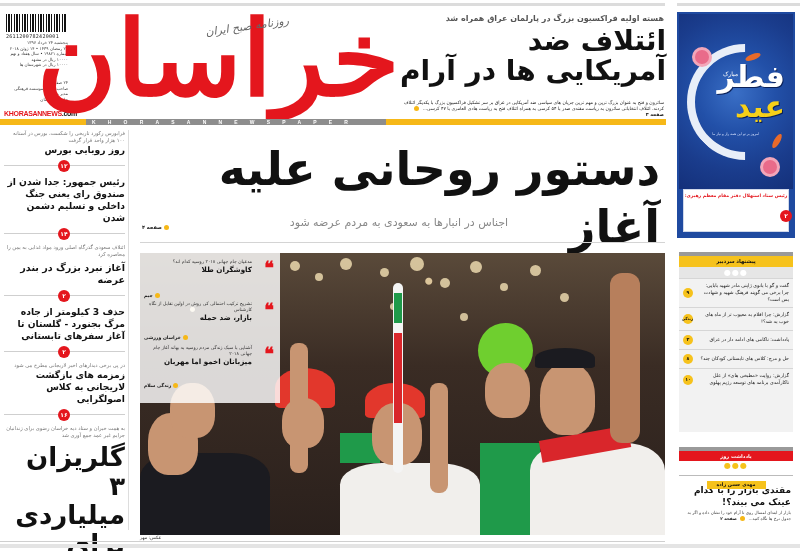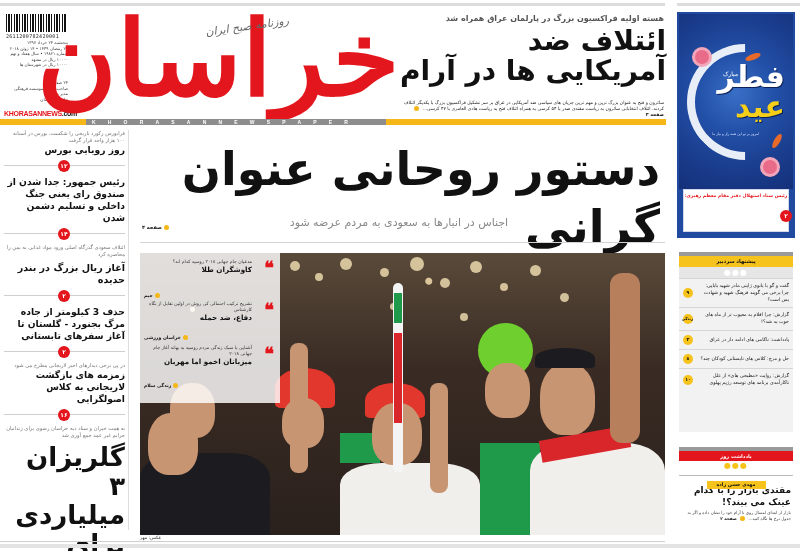--- a/index.html
+++ b/index.html
@@ -148,21 +148,21 @@
   <div class="strip-yellow-r"></div>
 
   <div class="top-kicker">هسته اولیه فراکسیون بزرگ در پارلمان عراق همراه شد</div>
   <div class="top-headline">ائتلاف ضد آمریکایی ها در آرام</div>
   <div class="top-body">
     <span>سائرون و فتح به عنوان بزرگ ترین و مهم ترین جریان های سیاسی ضد آمریکایی در عراق بر سر تشکیل فراکسیون بزرگ با یکدیگر ائتلاف کردند. ائتلاف انتخاباتی سائرون به ریاست مقتدی صدر با ۵۴ کرسی به همراه ائتلاف فتح به ریاست هادی العامری با ۴۷ کرسی...</span>
     <span class="moon"></span>
     <span class="page-ref">صفحه ۳</span>
   </div>
 
-  <div class="main-head">دستور روحانی عنوان گرانی</div>
+  <div class="main-head">دستور روحانی علیه آغاز</div>
   <div class="main-sub">اجناس در انبارها به سعودی به مردم عرضه شود</div>
   <div class="main-page"><span class="moon"></span><span>صفحه ۴</span></div>
   <div class="main-rule"></div>
 
   <div class="col-divider"></div>
   <div class="left-col">
     <div>
       <div class="lc-kicker">فرابورس رکورد تاریخی را شکست، بورس در آستانه ۱۰۰ هزار واحد قرار گرفت</div>
       <div class="lc-head">روز رویایی بورس</div>
     </div>
@@ -170,21 +170,21 @@
         <span class="lc-badge">۱۲</span>
       </div>
     <div>
       <div class="lc-head">رئیس جمهور: جدا شدن از صندوق رای یعنی جنگ داخلی و تسلیم دشمن شدن</div>
     </div>
     <div class="lc-sep">
         <span class="lc-badge">۱۴</span>
       </div>
     <div>
       <div class="lc-kicker">ائتلاف سعودی گذرگاه اصلی ورود مواد غذایی به یمن را محاصره کرد</div>
-      <div class="lc-head" style="font-size:9.6px; margin-top:4px">آغاز ریال بزرگ در بندر حدیده</div>
+      <div class="lc-head" style="font-size:9.6px; margin-top:4px">آغاز نبرد بزرگ در بندر عرضه</div>
     </div>
     <div class="lc-sep">
         <span class="lc-badge">۲</span>
       </div>
     <div>
       <div class="lc-head">حذف 3 کیلومتر از جاده مرگ بجنورد - گلستان تا آغاز سفرهای تابستانی</div>
     </div>
     <div class="lc-sep">
         <span class="lc-badge">۲</span>
       </div>
@@ -242,21 +242,21 @@
     <div class="photo-caption-box"></div>
     <div class="quote-item" style="top:6px">
       <span class="quote-mark">❝</span>
       <div class="quote-k">مدعیان جام جهانی ۲۰۱۸ روسیه کدام اند؟</div>
       <div class="quote-h">کاوشگران طلا</div>
     </div>
     <div class="quote-src" style="top:40px"><span class="moon"></span><span>جیم</span></div>
     <div class="quote-item" style="top:48px">
       <span class="quote-mark">❝</span>
       <div class="quote-k">تشریح ترکیب احتمالی کی روش در اولین تقابل از نگاه کارشناس</div>
-      <div class="quote-h">دفاع، ضد حمله</div>
+      <div class="quote-h">بازار، ضد حمله</div>
     </div>
     <div class="quote-src" style="top:82px"><span class="moon"></span><span>خراسان ورزشی</span></div>
     <div class="quote-item" style="top:92px">
       <span class="quote-mark">❝</span>
       <div class="quote-k">آشنایی با سبک زندگی مردم روسیه به بهانه آغاز جام جهانی ۲۰۱۸</div>
       <div class="quote-h">میزبانان اخمو اما مهربان</div>
     </div>
     <div class="quote-src" style="top:130px"><span class="moon"></span><span>زندگی سلام</span></div>
   </div>
   <div class="photo-credit">عکس: مهر</div>

